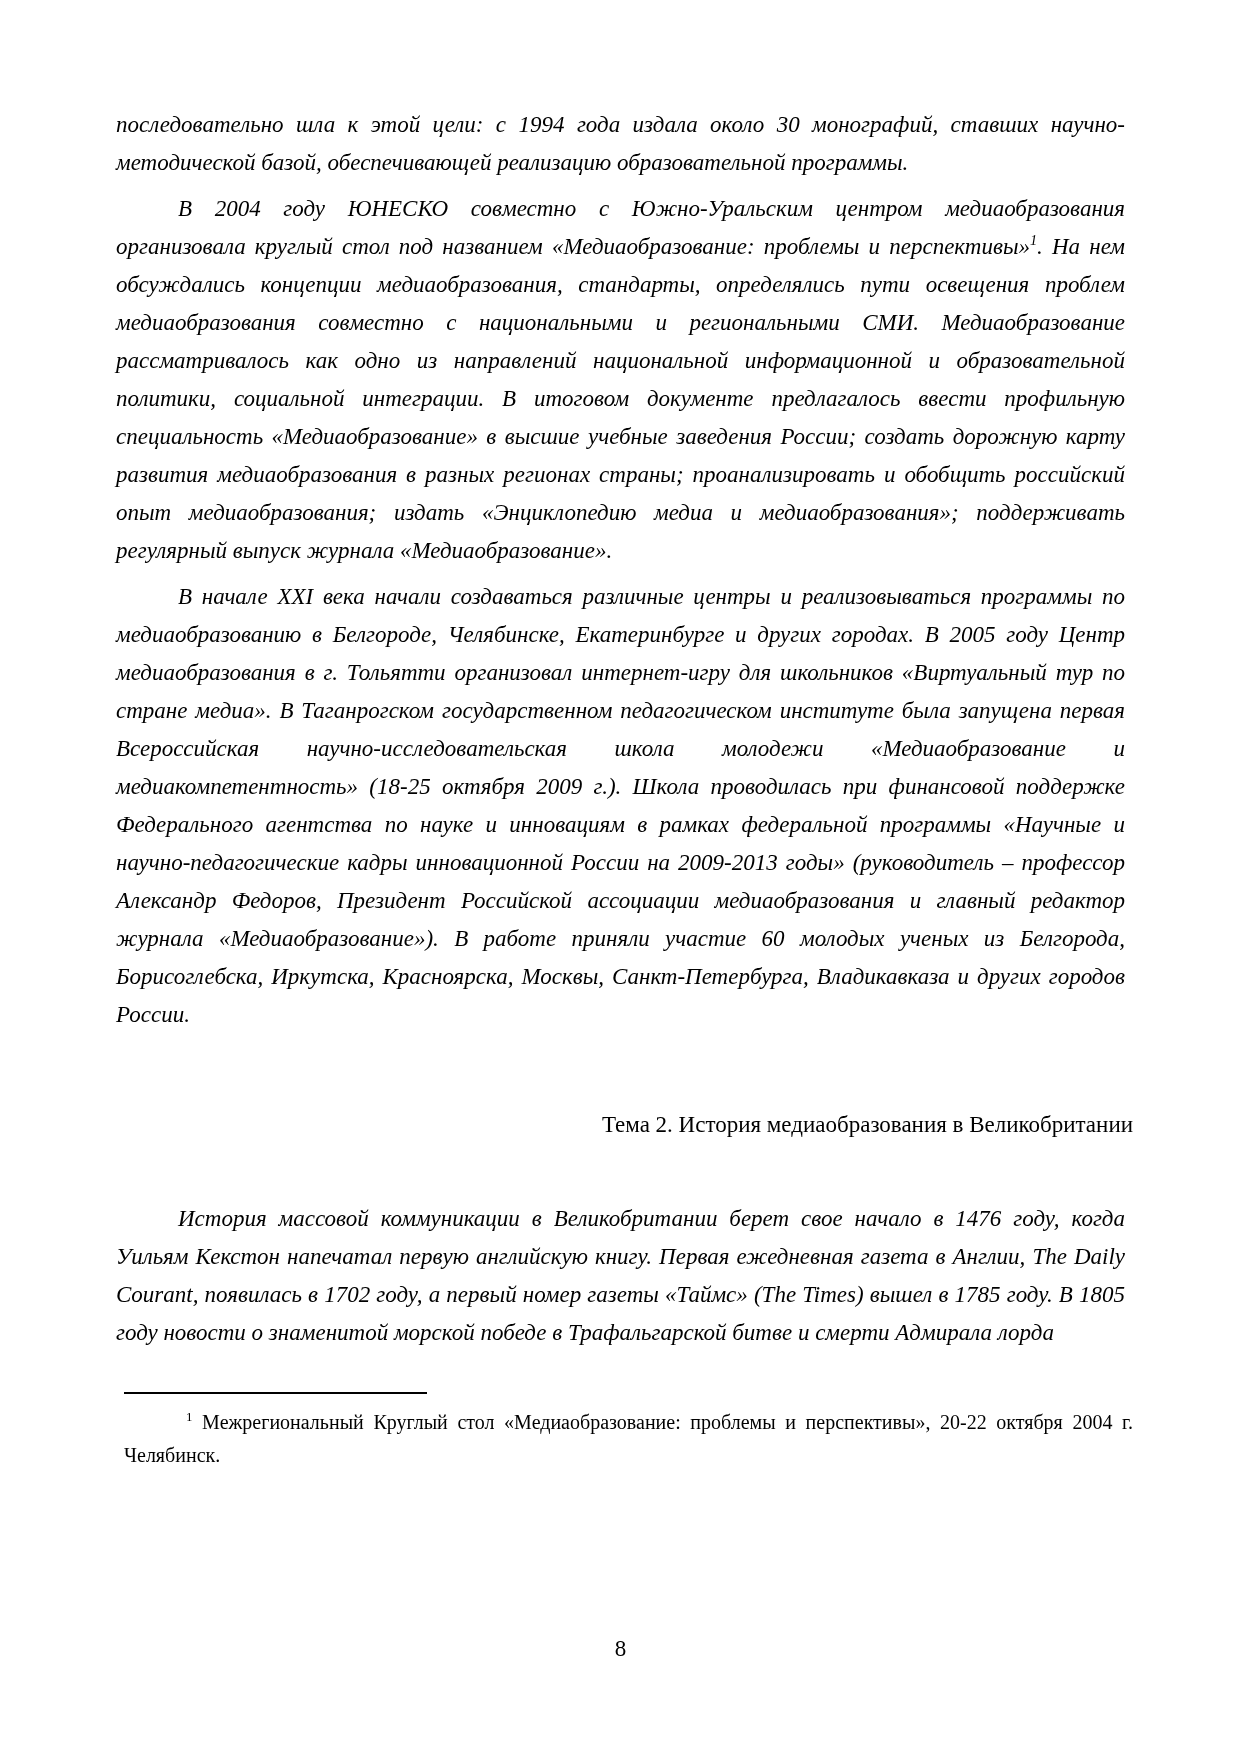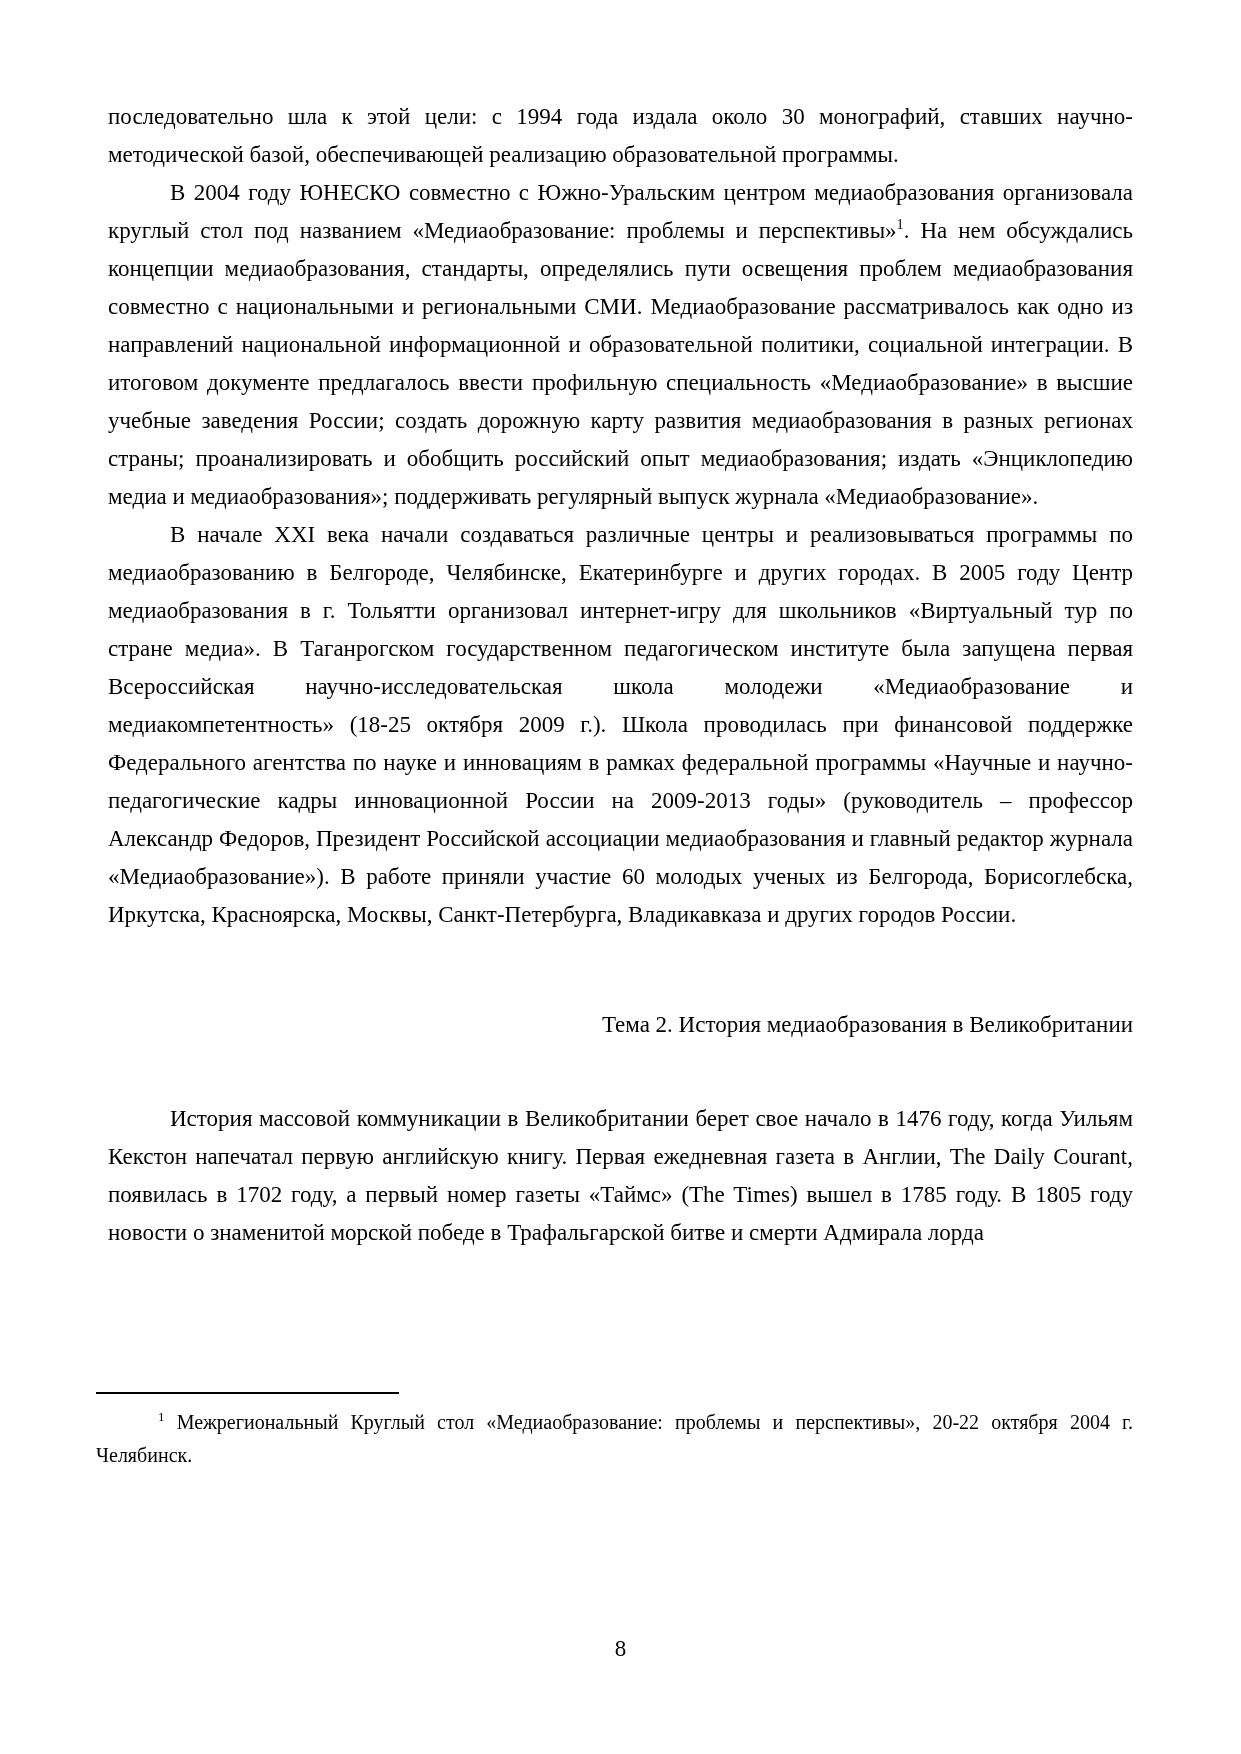--- a/index.html
+++ b/index.html
@@ -14,41 +14,42 @@
     background: #ffffff;
     box-sizing: border-box;
     padding: 98px 108px 0 108px;
     font-family: "Liberation Serif", "DejaVu Serif", serif;
     font-size: 23px;
     line-height: 38px;
     color: #000000;
     overflow: hidden;
   }
   .para {
-    margin: 0;
+    margin: 8px;
     text-align: justify;
+    font-style: italic;
   }
   .para.indent {
     text-indent: 62px;
   }
   sup.fn-ref {
     font-size: 0.62em;
     line-height: 0;
     vertical-align: super;
   }
   .heading {
     margin: 72px 0 56px 0;
     text-align: right;
     font-weight: normal;
     font-size: 23px;
     text-indent: 0;
   }
   .footnote-block {
     position: absolute;
-    left: 96px;
+    left: 124px;
     right: 108px;
     top: 1392px;
   }
   .footnote-rule {
     width: 303px;
     height: 0;
     border-top: 2px solid #000000;
     margin-bottom: 12px;
   }
   .footnote-text {

